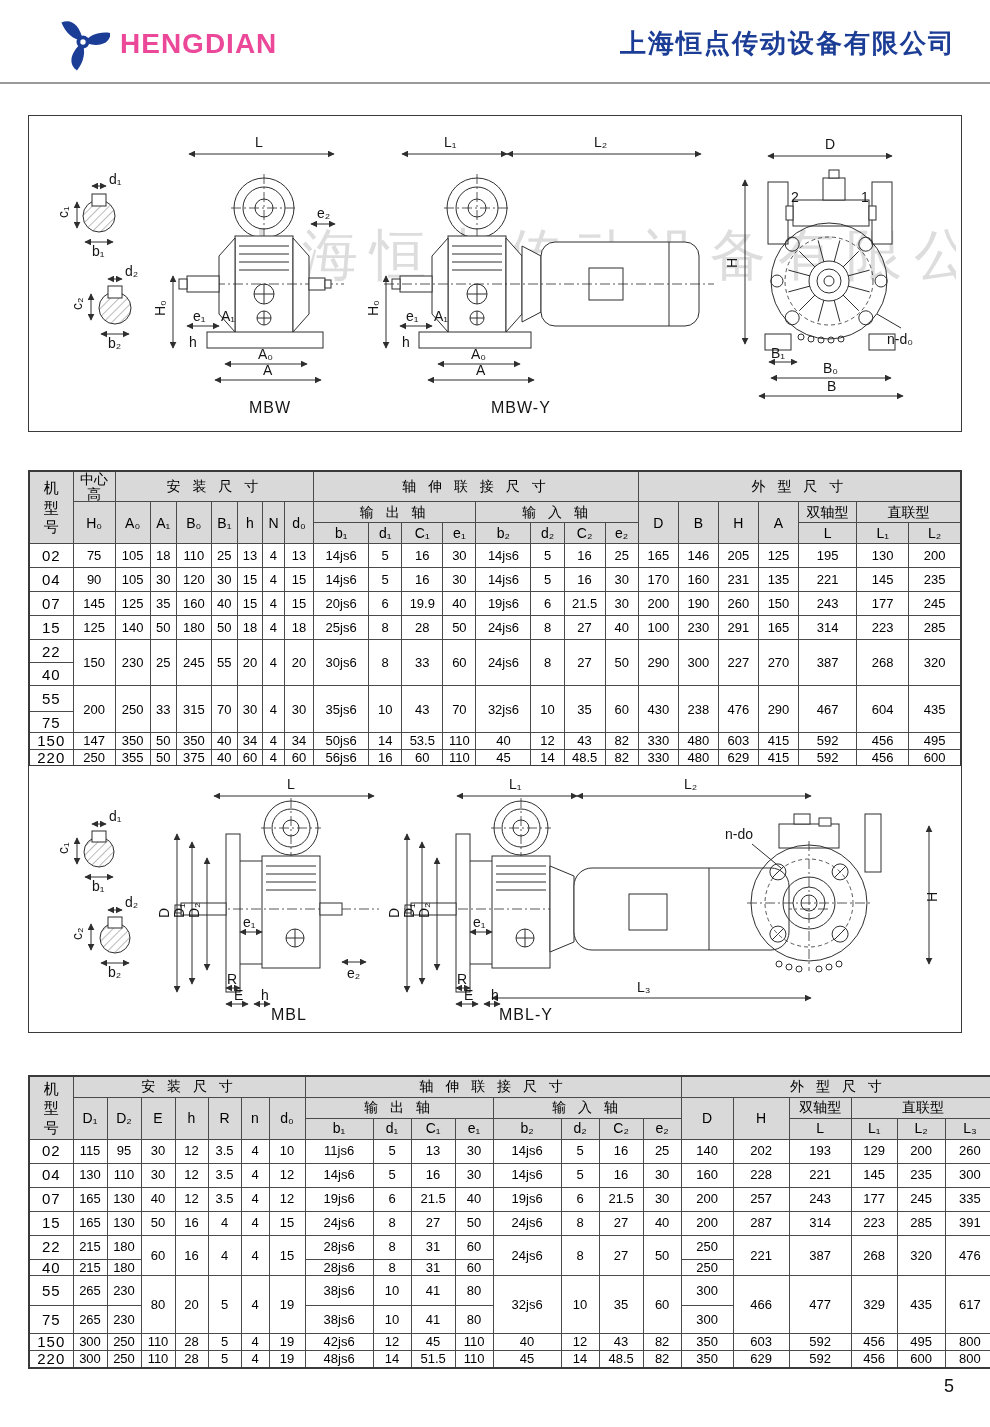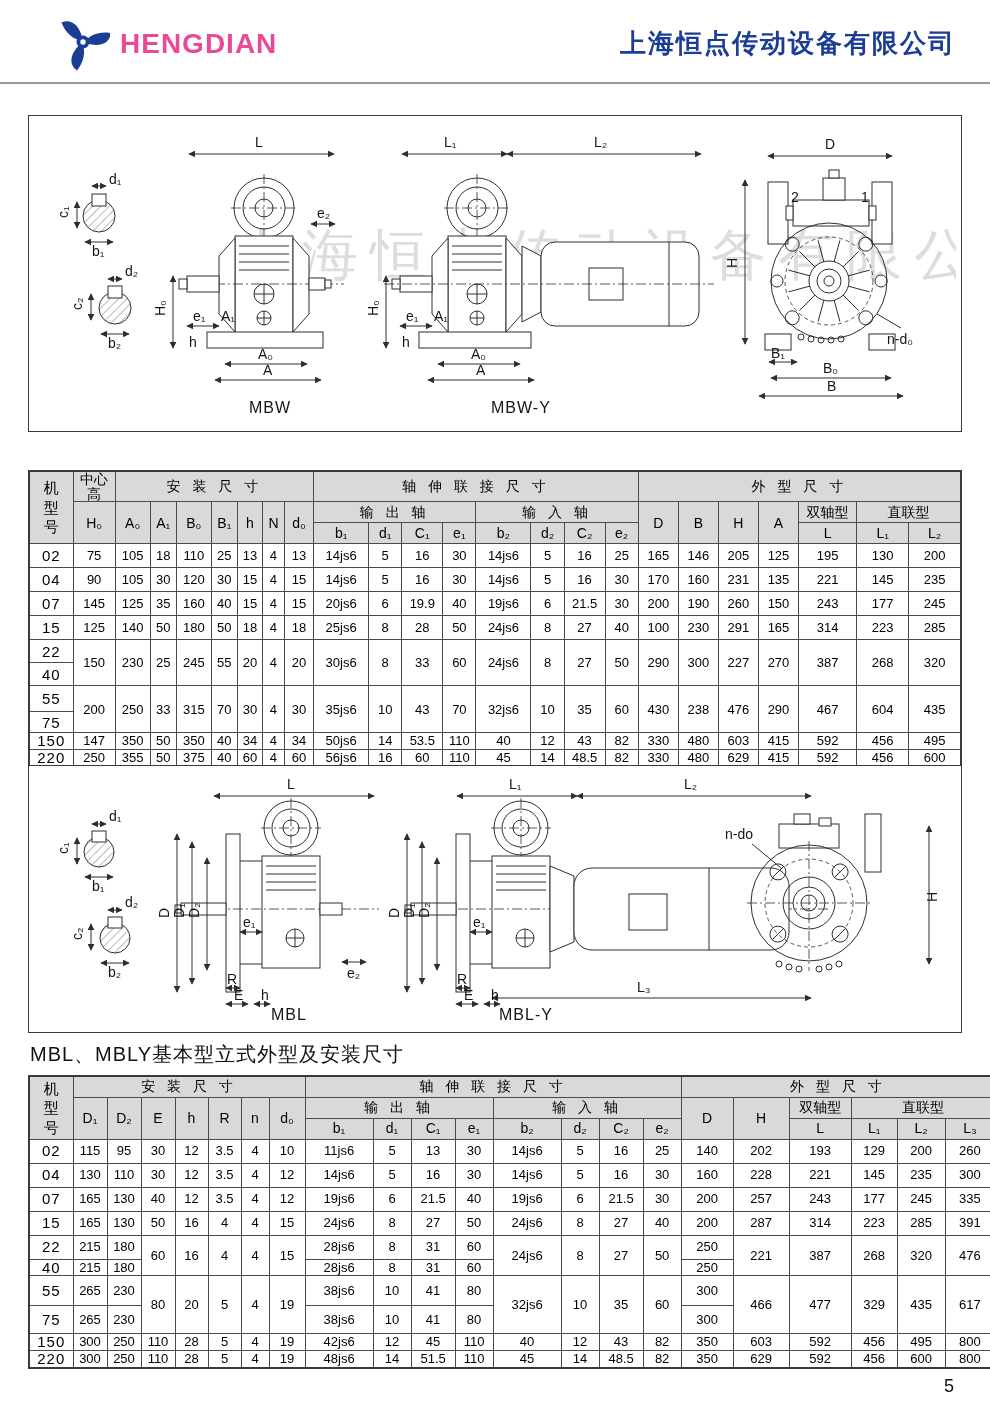--- a/index.html
+++ b/index.html
@@ -665,21 +665,20 @@
           <circle cx="800" cy="201" r="3" class="ln"></circle>
           <circle cx="810" cy="198" r="3" class="ln"></circle>
         <line x1="723" y1="78" x2="752" y2="102" class="ln"></line>
         <line x1="900" y1="60" x2="900" y2="198" class="dl" marker-start="url(#m2)" marker-end="url(#m2)"></line>
         <text x="696" y="73">n-do</text>
         <text x="908" y="136" transform="rotate(-90 908 136)">H</text>
       </g>
     </svg>
   </div>
 
-  <div class="title" id="title2">MBL、MBLY基本型立式外型及安装尺寸</div>
 
   <table id="t2">
     <colgroup>
         <col style="width:44px">
         <col style="width:34px">
         <col style="width:34px">
         <col style="width:34px">
         <col style="width:33px">
         <col style="width:33px">
         <col style="width:28px">

